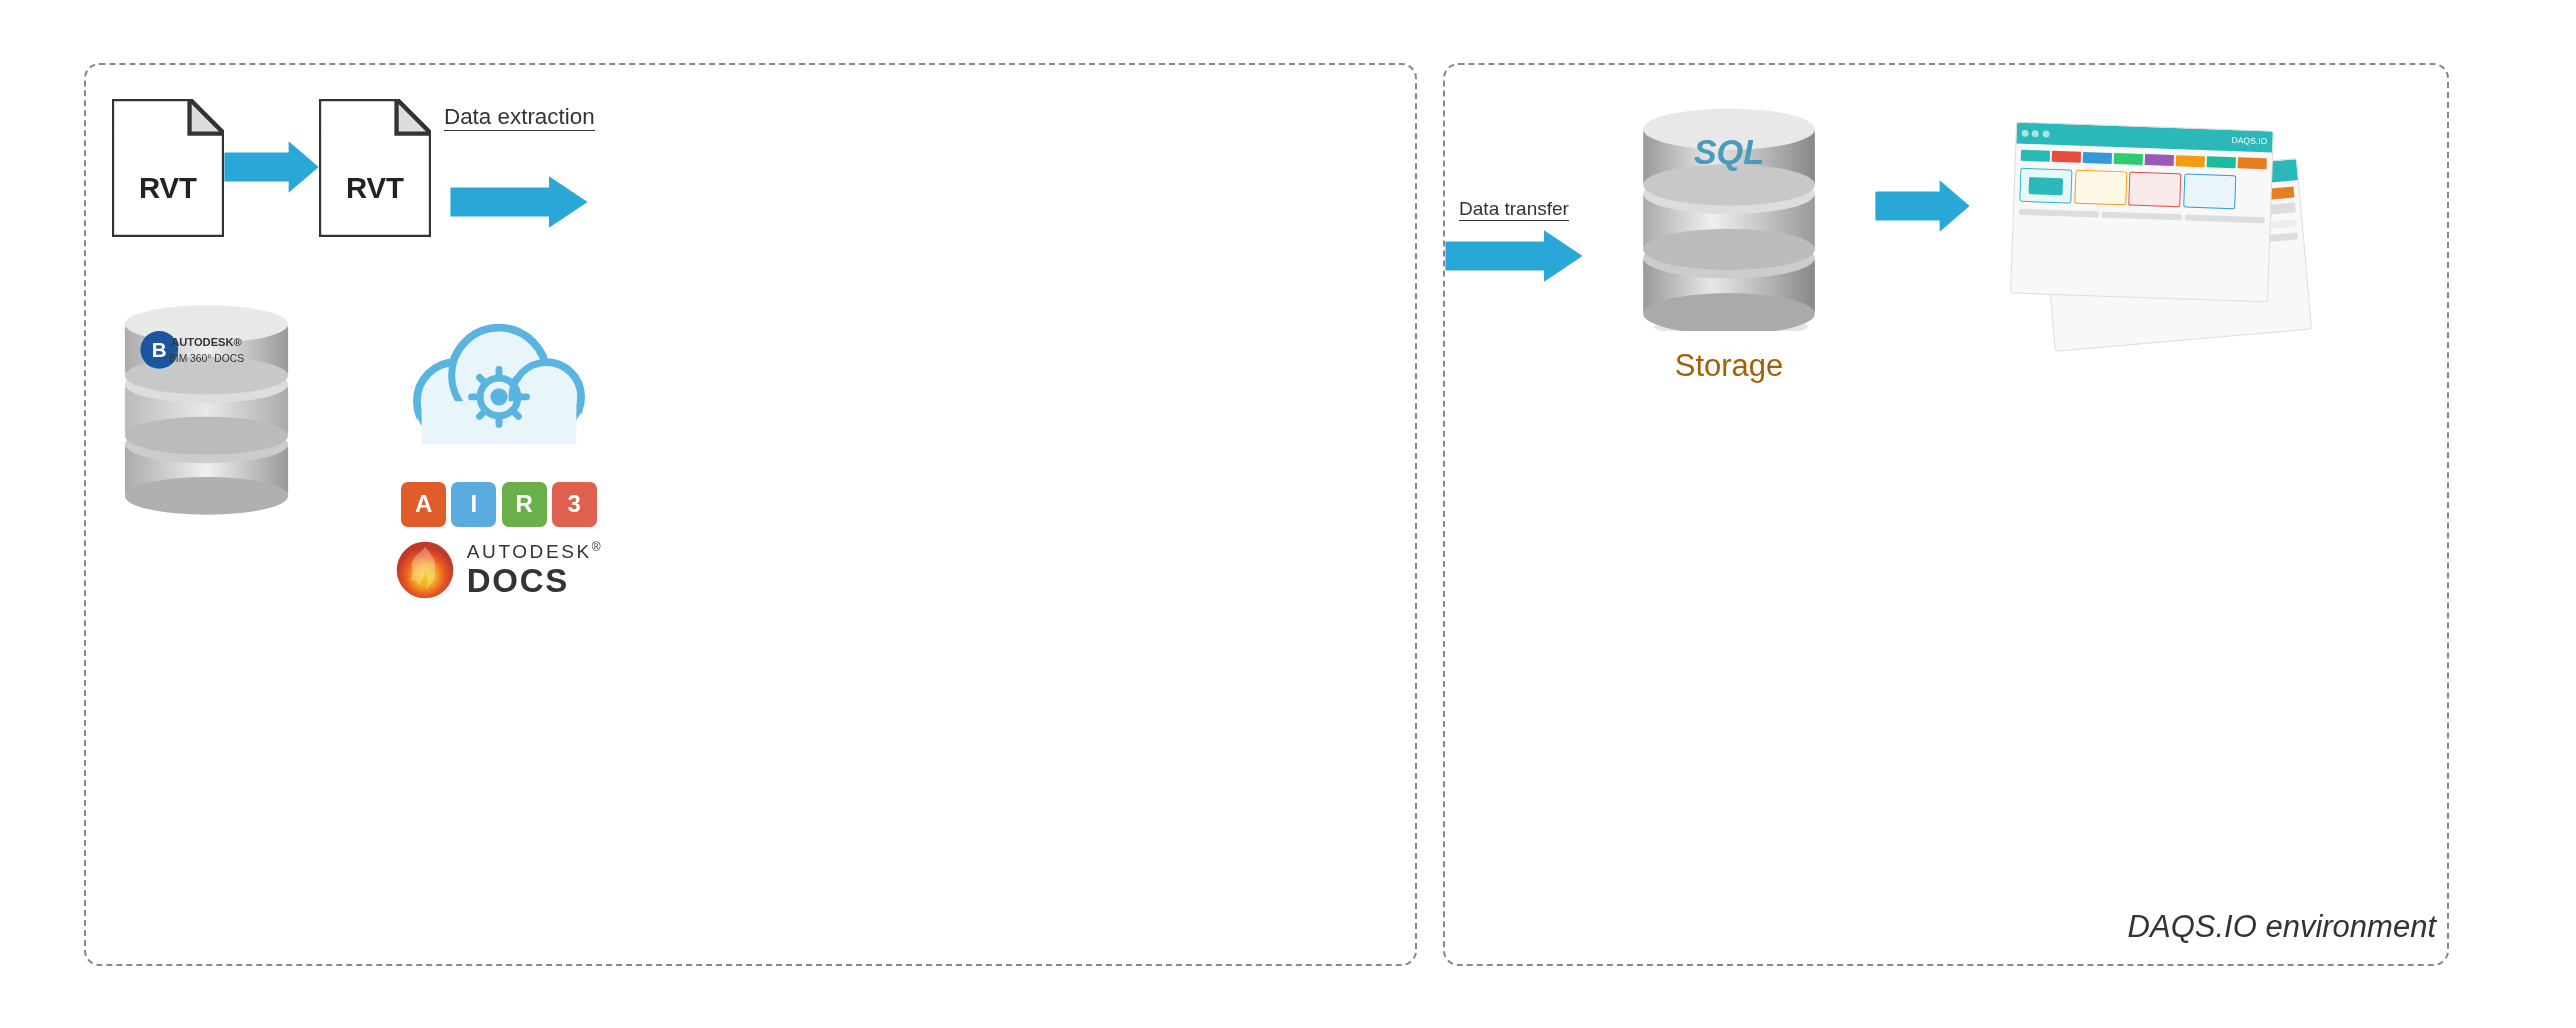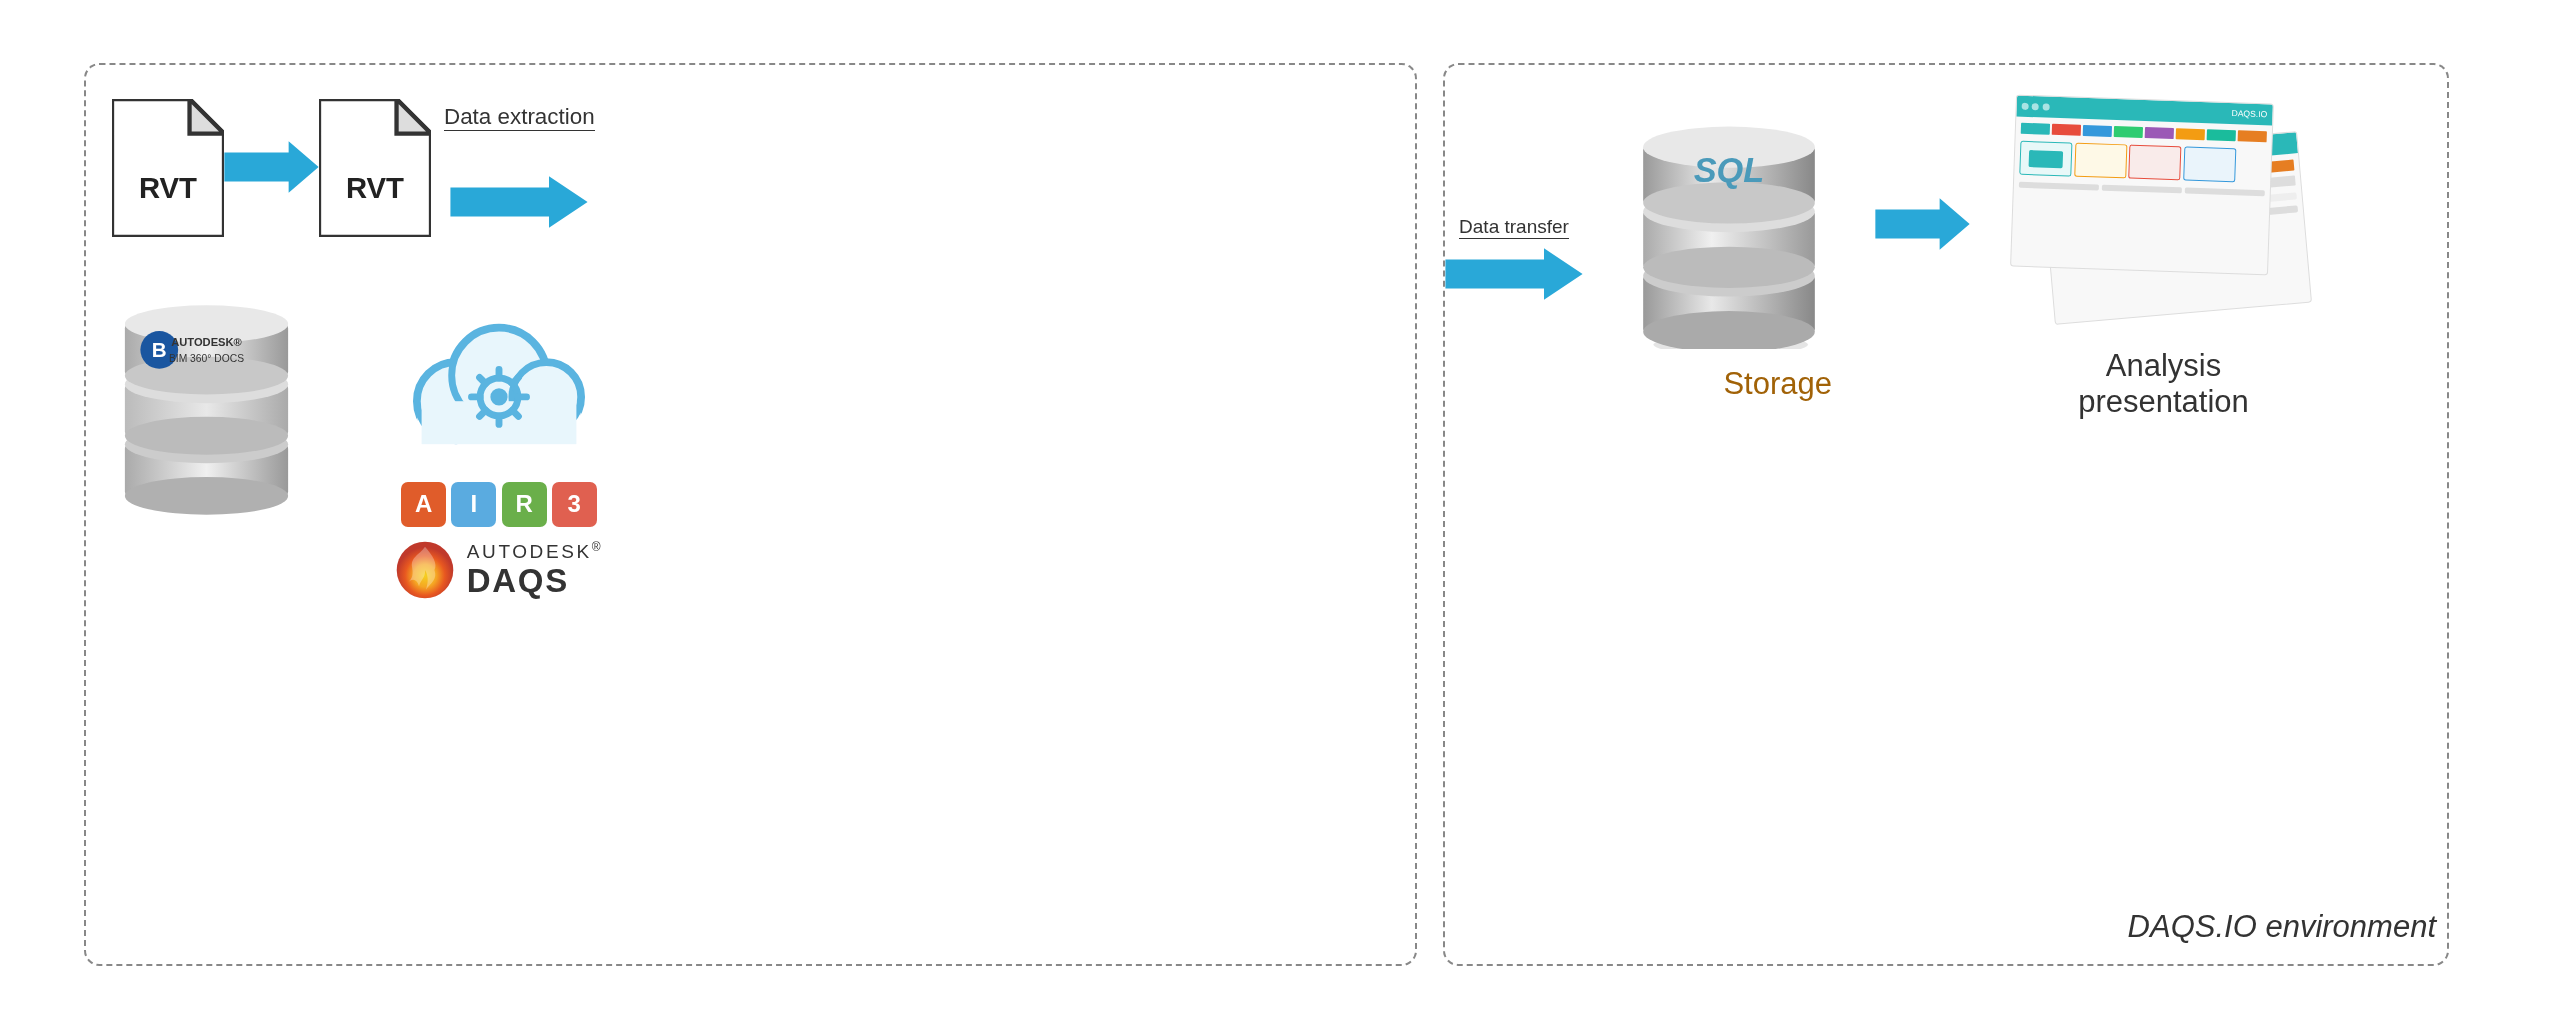--- a/index.html
+++ b/index.html
@@ -179,21 +179,21 @@
     
     .right-top-row {
       display: flex;
       align-items: center;
       gap: 26px;
     }
 
     .storage-section {
       display: flex;
       flex-direction: column;
-      align-items: flex-end;
+      align-items: center;
       gap: 8.6px;
     }
 
     .storage-label {
       font-size: 31px;
       color: #a16207;
       margin-top: 8.6px;
     }
 
     .analysis-section {
@@ -403,21 +403,21 @@
                 <stop offset="70%" style="stop-color:#e85820;stop-opacity:1"></stop>
                 <stop offset="100%" style="stop-color:#c0392b;stop-opacity:1"></stop>
               </radialGradient>
             </defs>
             <circle cx="35" cy="35" r="33" fill="url(#flameGrad)"></circle>
 
             <path d="M35,8 C28,18 18,20 20,32 C22,44 18,46 15,50 C20,44 26,46 28,54 C30,46 36,44 35,35 C40,44 38,52 36,58 C42,50 50,46 46,35 C50,28 44,18 35,8Z" fill="rgba(255,255,255,0.3)"></path>
           </svg>
           <div class="forge-text">
             <span class="autodesk-text">AUTODESK<sup style="font-size:12px">®</sup></span>
-            <span class="forge-text-big">DAQS</span>
+            <span class="forge-text-big">DOCS</span>
           </div>
         </div>
 
       </div>
     </div>
 
   </div>
 
   <div class="env-box right-box">
 
@@ -541,21 +541,20 @@
               </div>
               <div style="display:flex; gap:2.6px; margin-top:3.4px;">
                 <div style="flex:1; height:6px; background:#ddd; border-radius:1.7px;"></div>
                 <div style="flex:1; height:6px; background:#ddd; border-radius:1.7px;"></div>
                 <div style="flex:1; height:6px; background:#ddd; border-radius:1.7px;"></div>
               </div>
             </div>
           </div>
 
         </div>
-        <span class="analysis-label">Analysis<br>presentation</span>
       </div>
 
     </div>
 
     <span class="env-label env-label-right">DAQS.IO environment</span>
   </div>
 
 </div>
 
 

